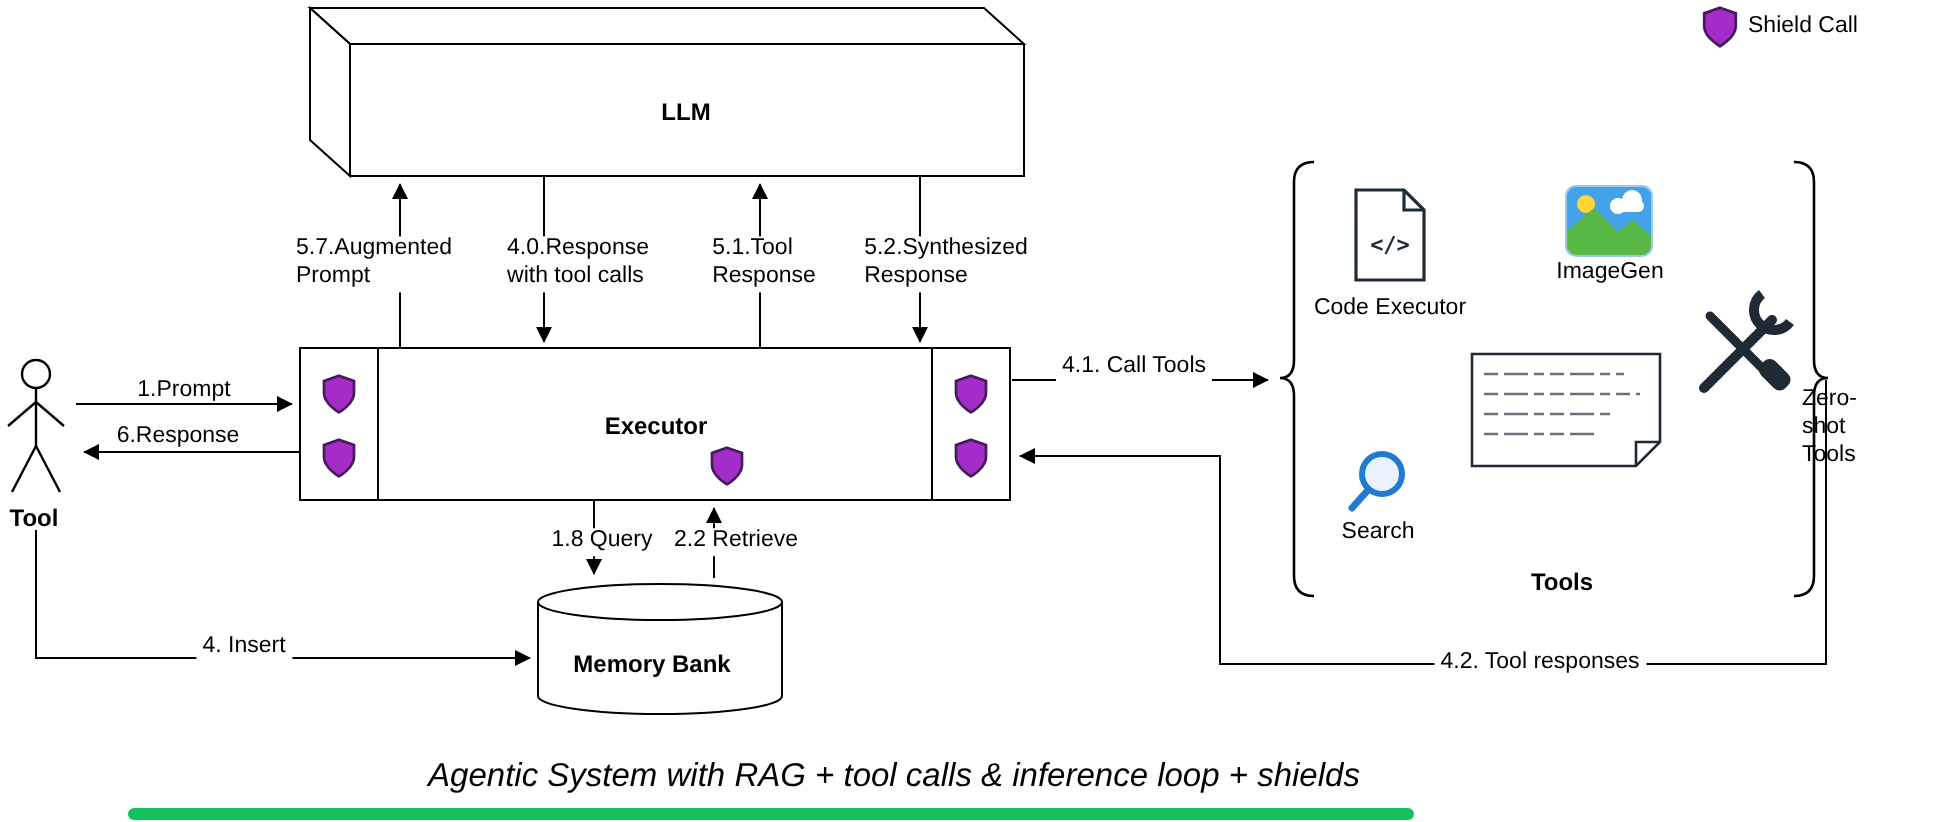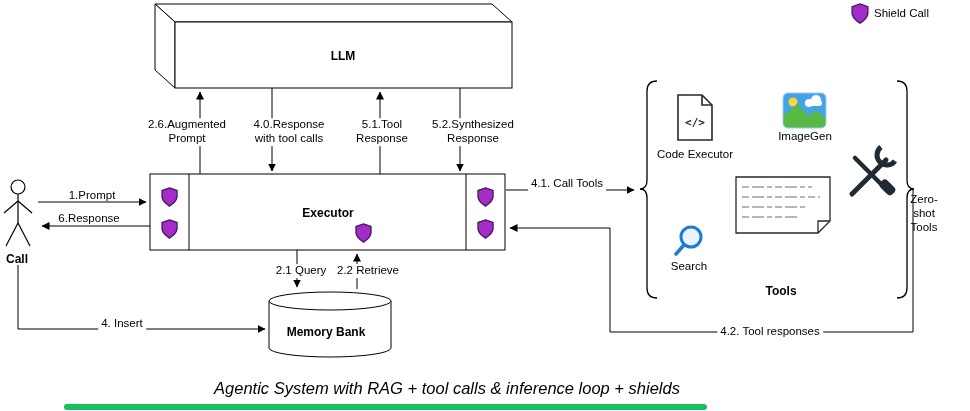--- a/index.html
+++ b/index.html
@@ -3,21 +3,21 @@
 <meta charset="utf-8">
 <style>
   html,body { margin:0; padding:0; background:#fff; }
   .stage {
     position:relative; width:970px; height:411px; background:#fff;
     font-family:"Liberation Sans", sans-serif; overflow:hidden;
   }
   .stage svg { position:absolute; left:0; top:0; }
   .lbl {
     position:absolute; transform:translate(-50%,-50%);
-    font-size:11.5px; line-height:1.2; text-align:center;
+    font-size:11.5px; line-height:1.2; text-align:left;
     white-space:pre-line; color:#000;
   }
   .lbl.bg { background:#fff; padding:0 3px; }
   .lbl.bold { font-weight:bold; font-size:12px; }
   .lbl.left-anchor { transform:translate(0,-50%); text-align:right; }
   .lbl.caption { font-size:16.5px;font-style:italic; }
   .edge { stroke:#000; stroke-width:1; fill:none; }
   .shape { fill:#fff; stroke:#000; stroke-width:1; }
   .brace { fill:none; stroke:#000; stroke-width:1.3; }
   .code-glyph {
@@ -132,35 +132,35 @@
       <path d="M852,194 L886,160" stroke-width="5" stroke-linecap="round"></path>
       <path d="M881,147 a10,10 0 1 0 14,14" stroke-width="5"></path>
       <path d="M855,158 L881,184" stroke-width="4.5" stroke-linecap="round"></path>
       <rect x="879" y="182" width="17" height="10" rx="4" fill="#202a35" stroke="none" transform="rotate(45 887 187)"></rect>
     </g>
   </svg>
 
   <div class="lbl bold" style="left:343px; top:56px">LLM</div>
   <div class="lbl bold" style="left:328px; top:213px">Executor</div>
   <div class="lbl bold" style="left:326px; top:332px">Memory Bank</div>
-  <div class="lbl bold" style="left:17px;  top:259px">Call</div>
+  <div class="lbl bold" style="left:17px;  top:259px">Tool</div>
   <div class="lbl bold" style="left:781px; top:291px">Tools</div>
 
   <div class="lbl" style="left:695px; top:155px">Code Executor</div>
   <div class="lbl" style="left:805px; top:137px">ImageGen</div>
   <div class="lbl" style="left:689px; top:267px">Search</div>
   <div class="lbl" style="left:924px; top:214px">Zero-shot
 Tools</div>
 
   <div class="lbl bg" style="left:122px; top:324px">4. Insert</div>
   <div class="lbl" style="left:92px;  top:196px">1.Prompt</div>
   <div class="lbl" style="left:89px;  top:219px">6.Response</div>
-  <div class="lbl bg" style="left:301px; top:271px">2.1 Query</div>
+  <div class="lbl bg" style="left:301px; top:271px">1.8 Query</div>
   <div class="lbl bg" style="left:368px; top:271px">2.2 Retrieve</div>
-  <div class="lbl bg" style="left:187px; top:132px">2.6.Augmented
+  <div class="lbl bg" style="left:187px; top:132px">5.7.Augmented
 Prompt</div>
   <div class="lbl bg" style="left:289px; top:132px">4.0.Response
 with tool calls</div>
   <div class="lbl bg" style="left:382px; top:132px">5.1.Tool
 Response</div>
   <div class="lbl bg" style="left:473px; top:132px">5.2.Synthesized
 Response</div>
   <div class="lbl bg" style="left:567px; top:184px">4.1. Call Tools</div>
   <div class="lbl bg" style="left:770px; top:332px">4.2. Tool responses</div>
 

